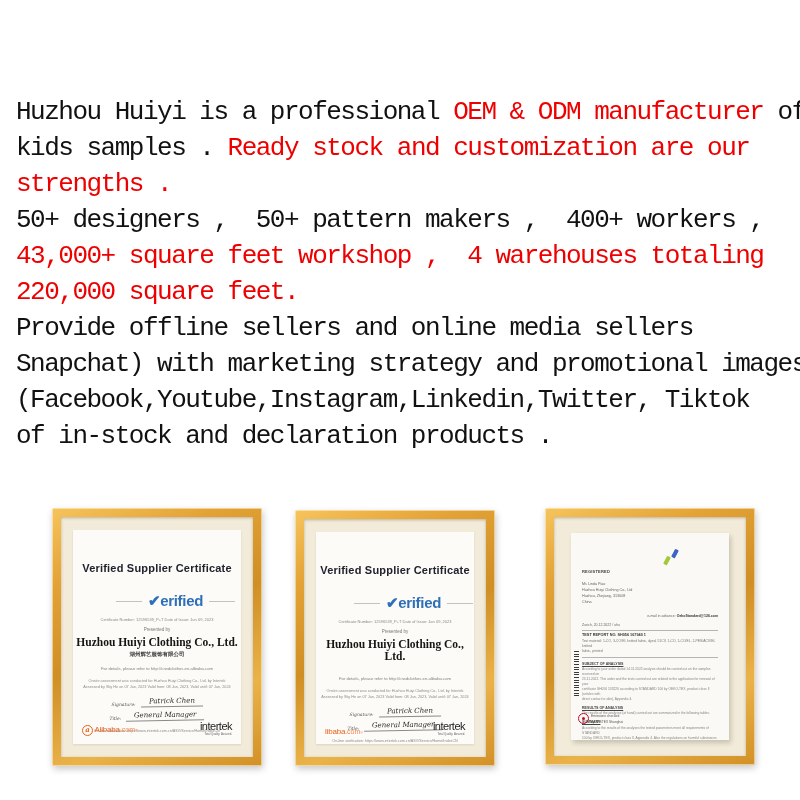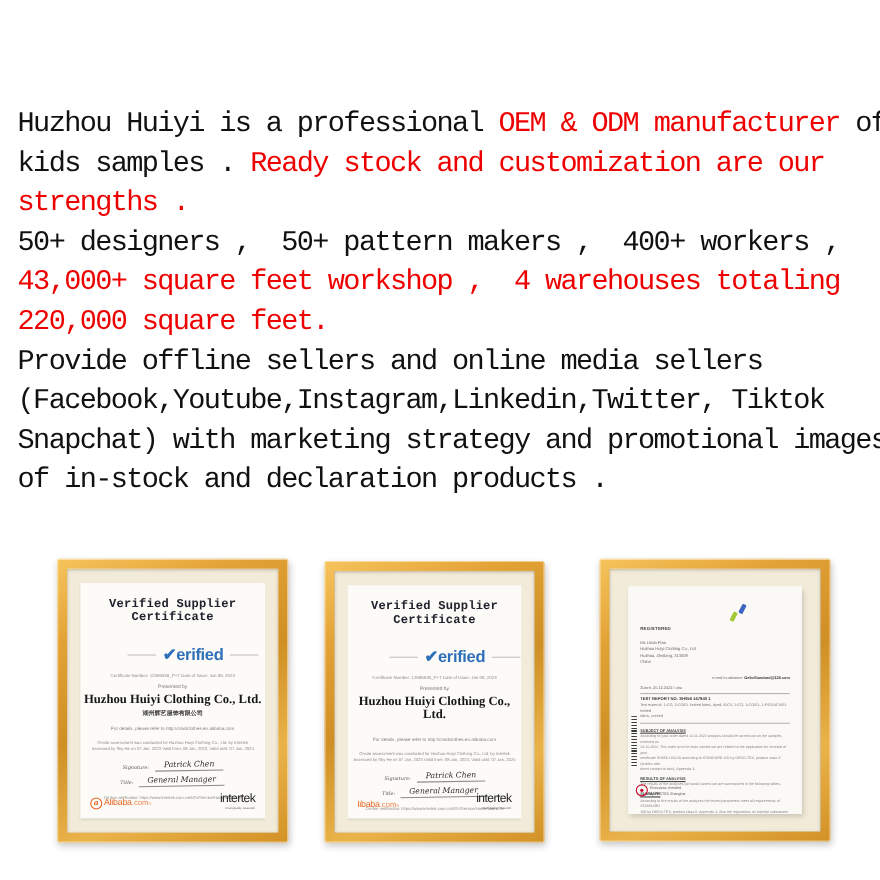--- a/index.html
+++ b/index.html
@@ -36,21 +36,21 @@
     box-sizing:border-box;width:100%;height:100%;position:relative;overflow:hidden;
     background:#fcfbf7;box-shadow:0 1px 2px rgba(0,0,0,0.10);
     display:flex;flex-direction:column;align-items:center;text-align:center;color:#555;
   }
   .frame-3 .paper{
     background:#faf9f5;box-shadow:2px 3px 5px rgba(0,0,0,0.18);
     display:block;text-align:left;padding:10px 11px;
   }
 
   
-  .cert-title{margin-top:14px;font-family:Liberation Mono, monospace;font-weight:bold;
+  .cert-title{margin-top:32px;font-family:Liberation Sans, sans-serif;font-weight:bold;
     font-size:11px;color:#20222e;letter-spacing:0.2px;}
   .verified-row{margin-top:18px;display:flex;align-items:center;justify-content:center;gap:6px;width:100%;padding-left:37px;}
   .vdash{width:26px;height:1px;background:#c2c2c2;}
   .vlogo{font-weight:bold;font-size:15px;color:#2e6fba;letter-spacing:-0.3px;}
   .vcheck{color:#2e6fba;}
   .cert-meta{margin-top:7px;font-size:4px;color:#8a8a8a;}
   .presented{margin-top:5px;font-size:4.5px;color:#777;}
   .company{margin-top:4px;font-family:"Liberation Serif",serif;font-weight:bold;
     font-size:11.5px;color:#151515;}
   .company-cn{margin-top:3px;font-size:5.5px;font-weight:bold;color:#3a3a3a;}
@@ -103,22 +103,22 @@
 <body>
 
 <div class="intro">
     <div class="intro-line"><span class="black">Huzhou Huiyi is a professional </span><span class="red">OEM &amp; ODM manufacturer</span><span class="black"> of</span></div>
     <div class="intro-line"><span class="black">kids samples . </span><span class="red">Ready stock and customization are our</span></div>
     <div class="intro-line"><span class="red">strengths .</span></div>
     <div class="intro-line"><span class="black">50+ designers ,  50+ pattern makers ,  400+ workers ,</span></div>
     <div class="intro-line"><span class="red">43,000+ square feet workshop ,  4 warehouses totaling</span></div>
     <div class="intro-line"><span class="red">220,000 square feet.</span></div>
     <div class="intro-line"><span class="black">Provide offline sellers and online media sellers</span></div>
+    <div class="intro-line"><span class="black">Snapchat) with marketing strategy and promotional images</span></div>
     <div class="intro-line"><span class="black">(Facebook,Youtube,Instagram,Linkedin,Twitter, Tiktok</span></div>
-    <div class="intro-line"><span class="black">Snapchat) with marketing strategy and promotional images</span></div>
     <div class="intro-line"><span class="black">of in-stock and declaration products .</span></div>
   </div>
 
 <div class="frame frame-1">
   <div class="mat">
     <div class="paper">
       <div class="cert-title">Verified Supplier Certificate</div>
       <div class="verified-row">
         <span class="vdash"></span>
         <span class="vlogo"><span class="vcheck">✔</span><span>erified</span></span>

